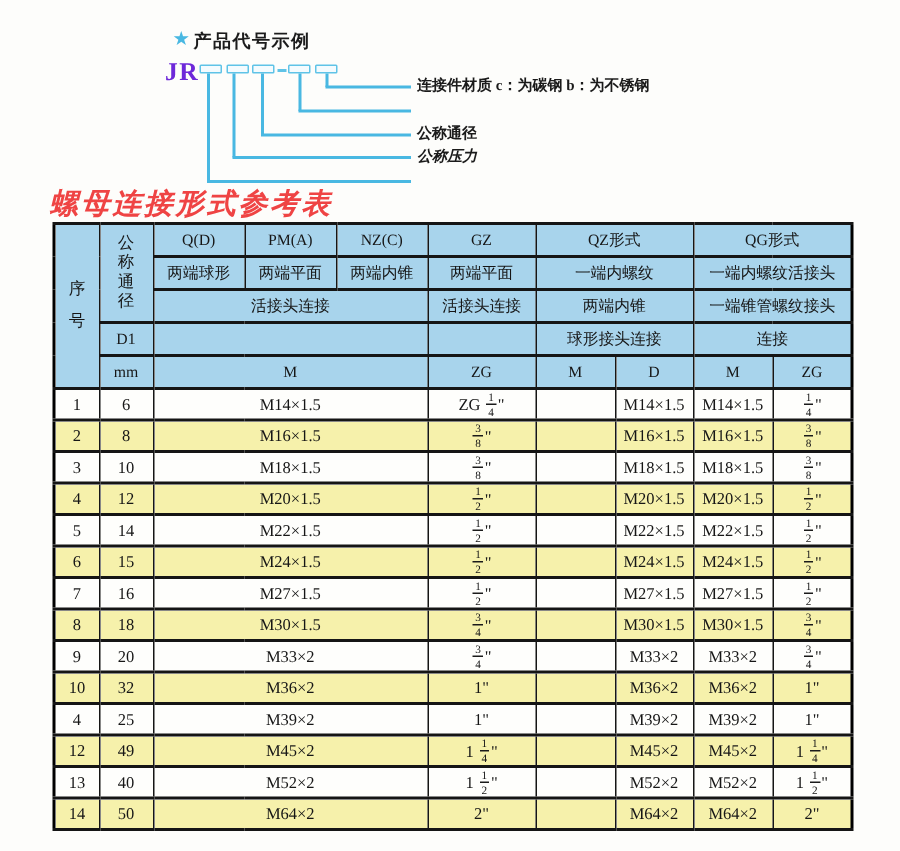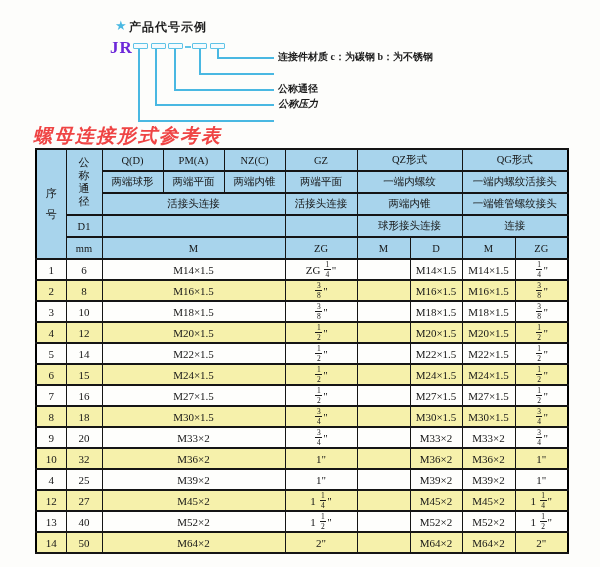--- a/index.html
+++ b/index.html
@@ -259,21 +259,21 @@
           <td class="lat">25</td>
           <td colspan="3" class="lat">M39×2</td>
           <td class="lat">1"</td>
           <td class="lat"></td>
           <td class="lat">M39×2</td>
           <td class="lat">M39×2</td>
           <td class="lat">1"</td>
         </tr>
         <tr class="alt">
           <td class="lat">12</td>
-          <td class="lat">27</td>
+          <td class="lat">49</td>
           <td colspan="3" class="lat">M45×2</td>
           <td class="lat">1 <span class="fx"><span class="num">1</span><span class="den">4</span></span>"</td>
           <td class="lat"></td>
           <td class="lat">M45×2</td>
           <td class="lat">M45×2</td>
           <td class="lat">1 <span class="fx"><span class="num">1</span><span class="den">4</span></span>"</td>
         </tr>
         <tr>
           <td class="lat">13</td>
           <td class="lat">40</td>

